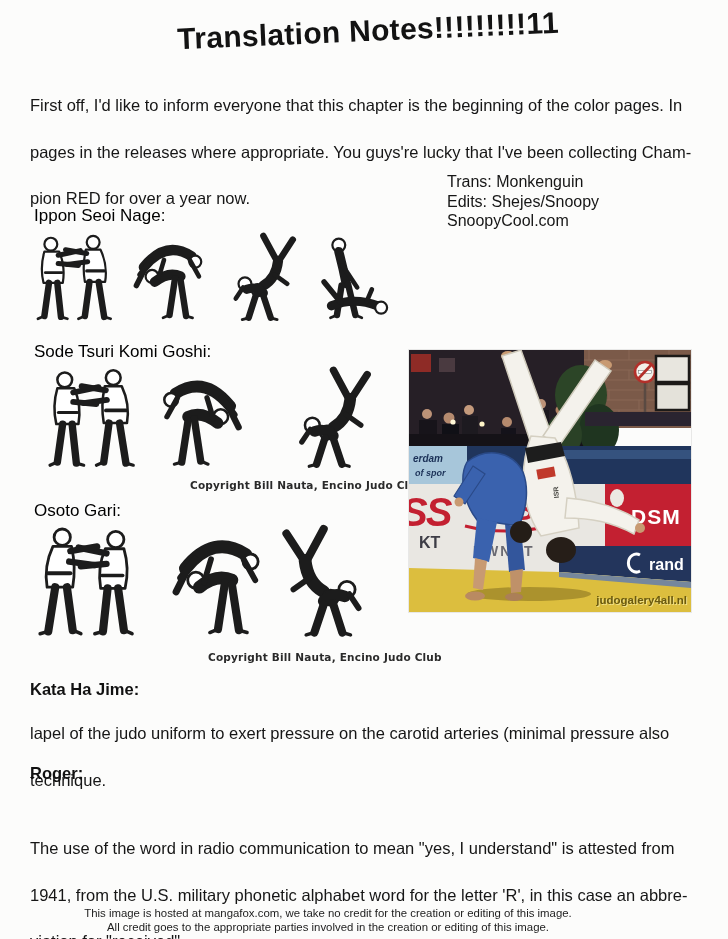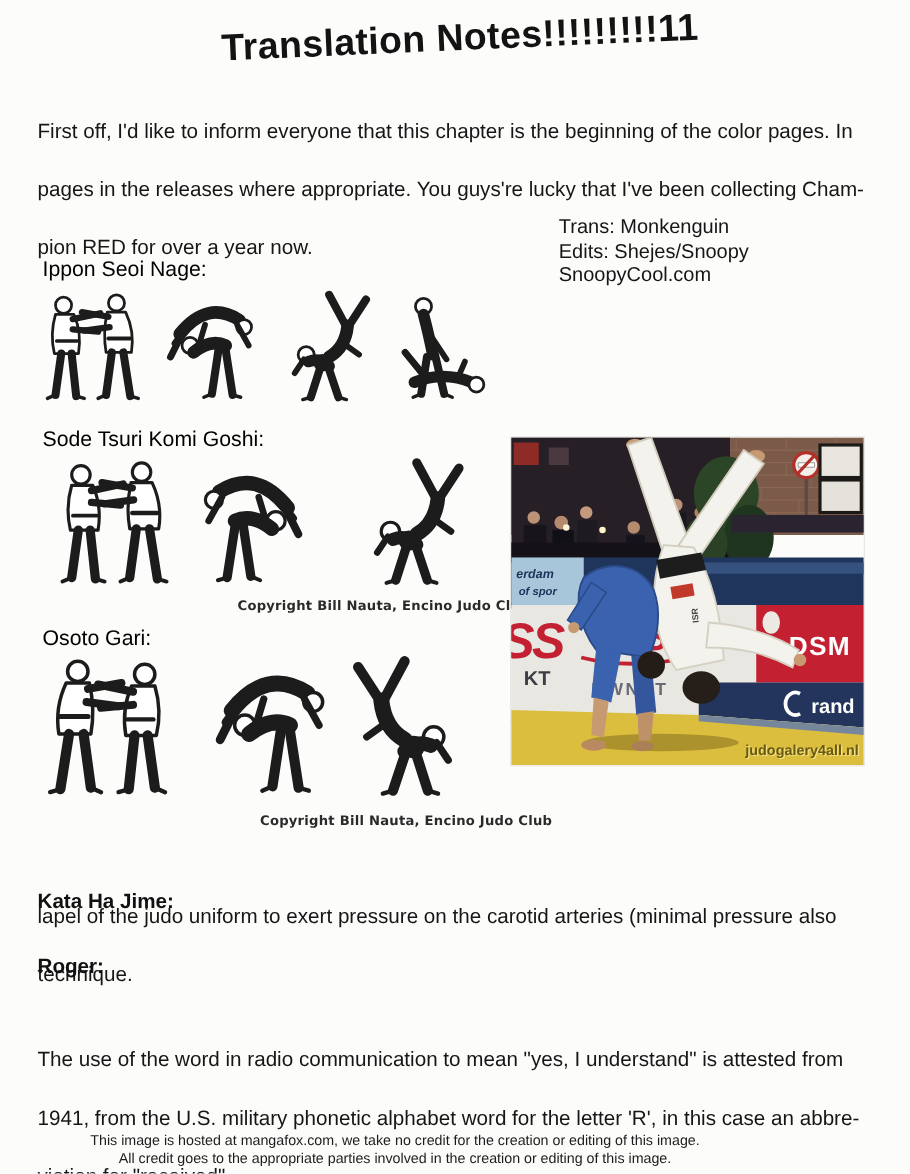--- a/index.html
+++ b/index.html
@@ -20,21 +20,21 @@
   .seclabel{position:absolute;font-size:17px;color:#000000;white-space:nowrap;}
   .illo-row{position:absolute;display:flex;align-items:flex-end;}
   .illo-row svg{display:block;}
   .caption{
     position:absolute;font-family:"DejaVu Sans",sans-serif;font-weight:700;
     font-size:10.5px;color:#2a2a2a;letter-spacing:.2px;white-space:nowrap;
   }
   .noteheading{position:absolute;font-size:16.5px;font-weight:700;color:#111;white-space:nowrap;}
   .photo{position:absolute;left:409px;top:350px;width:282px;height:262px;outline:1px solid rgba(0,0,0,.08);}
   .footer{
-    position:absolute;left:0;top:907px;width:632px;text-align:center;
+    position:absolute;left:12px;top:907px;width:632px;text-align:center;
     font-size:11.4px;line-height:13.5px;color:#1c1c1c;
   }
   .lineart{stroke:#1c1c1c;fill:none;stroke-linecap:round;stroke-linejoin:round;}
 </style>
 </head>
 <body>
 
 <div class="page">
 
   <svg width="0" height="0" style="position:absolute" aria-hidden="true">
@@ -272,21 +272,21 @@
       <circle cx="112" cy="182" r="11" fill="#241d17"></circle>
       <path d="M68,168 L88,172 L80,212 L64,208 Z" fill="#3a62ae"></path>
       <path d="M66,208 L78,211 L74,240 L64,238 Z" fill="#c89a72"></path>
       <ellipse cx="66" cy="246" rx="10" ry="4.5" fill="#b98a62"></ellipse>
     </g>
 
     <text x="279" y="255" text-anchor="end" font-family="Liberation Sans,sans-serif" font-size="11.5" font-weight="700" fill="#f0e087">judogalery4all.nl</text>
     <text x="278" y="254" text-anchor="end" font-family="Liberation Sans,sans-serif" font-size="11.5" font-weight="700" fill="#6a5a10">judogalery4all.nl</text>
   </svg>
 
-  <div class="noteheading" style="left:30px;top:680px;margin-top:32px;">Kata Ha Jime:</div>
+  <div class="noteheading" style="left:30px;top:680px;">Kata Ha Jime:</div>
   <div class="bodytext" style="left:30px;top:698px;">
     <div>lapel of the judo uniform to exert pressure on the carotid arteries (minimal pressure also</div>
     <div>technique.</div>
   </div>
 
   <div class="noteheading" style="left:30px;top:764px;">Roger:</div>
   <div class="bodytext" style="left:30px;top:813px;">
     <div>The use of the word in radio communication to mean "yes, I understand" is attested from</div>
     <div>1941, from the U.S. military phonetic alphabet word for the letter 'R', in this case an abbre-</div>
     <div>viation for "received".</div>

